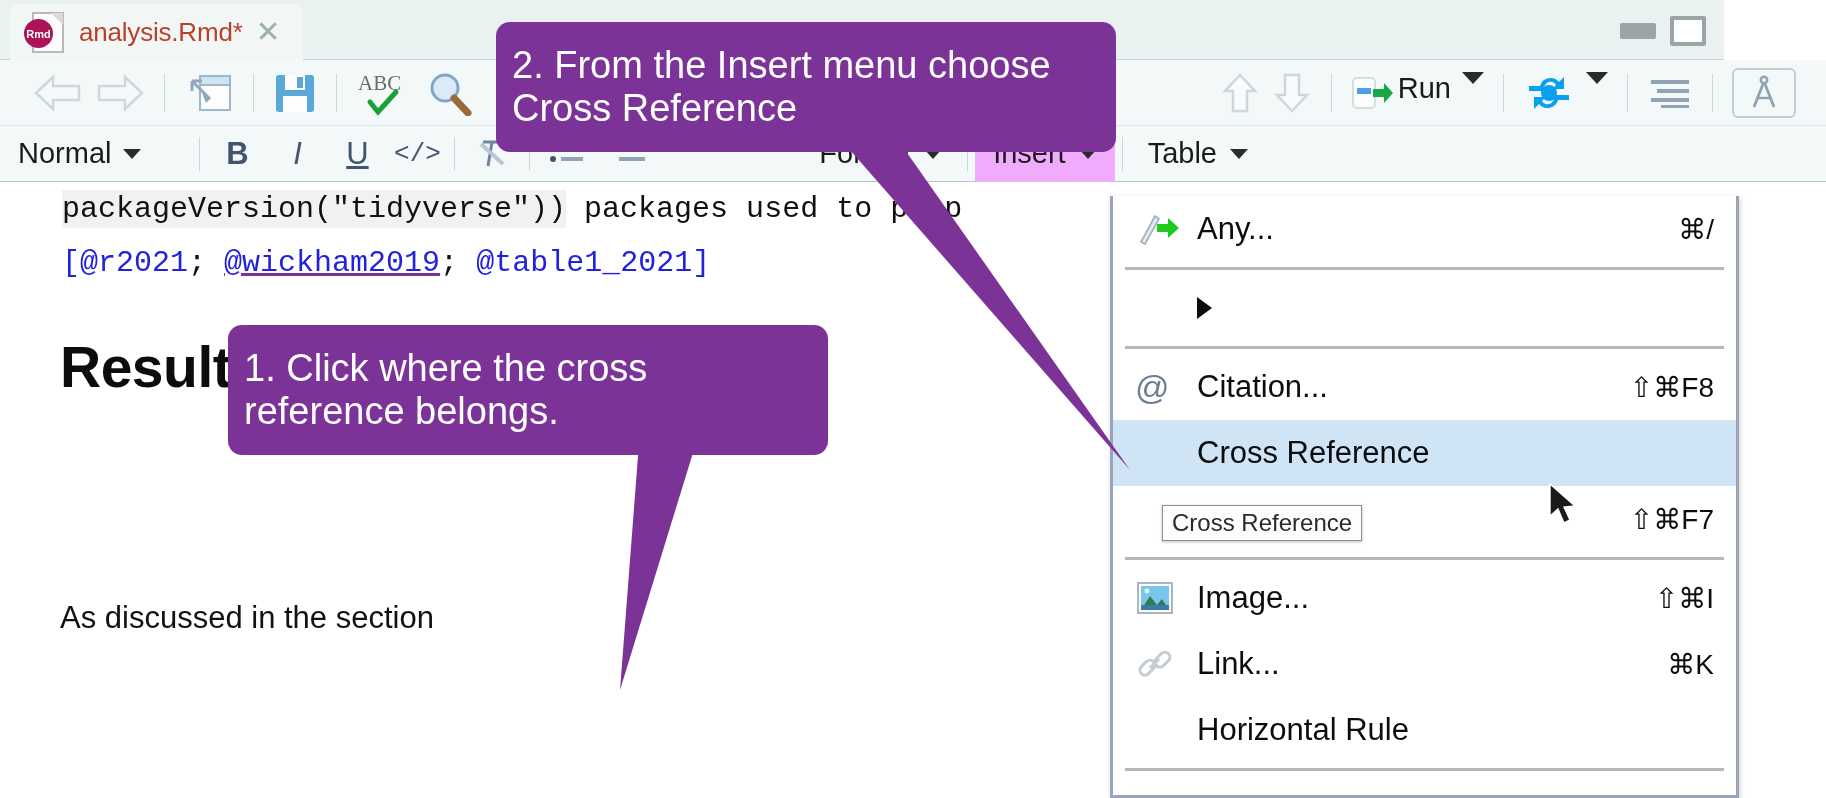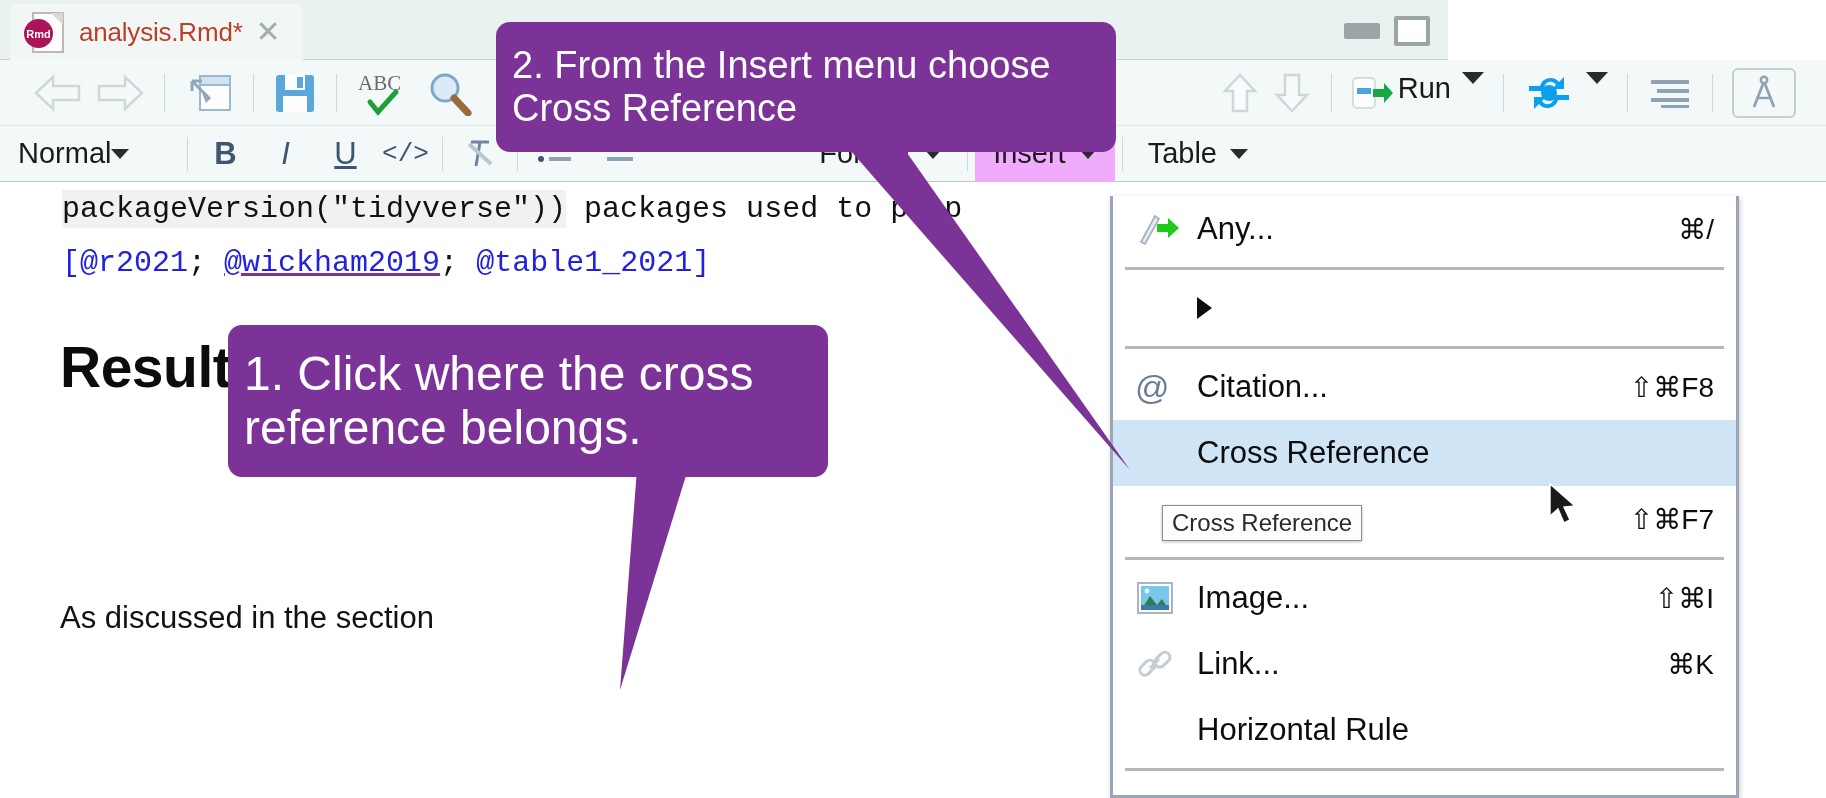--- a/index.html
+++ b/index.html
@@ -11,21 +11,21 @@
   }
   #app {
     position: relative;
     width: 1826px; height: 798px;
     background: #ffffff;
   }
 
   
   .tabbar {
     position: absolute; left: 0; top: 0;
-    width: 1448px; height: 60px;
+    width: 1724px; height: 60px;
     background: #e9f2f1;
     border-bottom: 1px solid #c8d4d4;
   }
   .tab {
     position: absolute; left: 10px; top: 4px;
     height: 56px;
     padding: 0 22px 0 14px;
     background: #f2f7f6;
     border-top-left-radius: 9px;
     border-top-right-radius: 9px;
@@ -102,21 +102,21 @@
 
   
   .toolbar2 {
     position: absolute; left: 0; top: 126px;
     width: 1826px; height: 56px;
     background: #f3f8f8;
     border-bottom: 1px solid #b9c6c6;
     display: flex; align-items: center;
   }
   .style-dd {
-    display: flex; align-items: center; 
+    display: flex; align-items: center; gap: 12px;
     padding: 0 18px; height: 56px;
   }
   .style-label { font-size: 29px; color: #1b1b1b; }
   .caret-sm {
     width: 0; height: 0;
     border-left: 9px solid transparent;
     border-right: 9px solid transparent;
     border-top: 10px solid #2b2b2b;
   }
   .fbtn {
@@ -221,21 +221,21 @@
   .callout {
     position: absolute;
     background: #7c3398;
     color: #ffffff;
     border-radius: 14px;
     text-align: left;
     z-index: 80;
     line-height: 1.13;
   }
   #callout2 { left: 496px; top: 22px; width: 620px; padding: 22px 16px; font-size: 38px; }
-  #callout1 { left: 228px; top: 325px; width: 600px; padding: 22px 16px; font-size: 48px; }
+  #callout1 { left: 228px; top: 325px; width: 600px; padding: 22px 16px; font-size: 38px; }
   .tailsvg { position: absolute; z-index: 79; overflow: visible; }
 
   .sub-purple { text-decoration: underline; text-decoration-color: #7c3398; }
 </style>
 </head>
 <body>
 
 <div id="app">
 
   <div class="tabbar">

